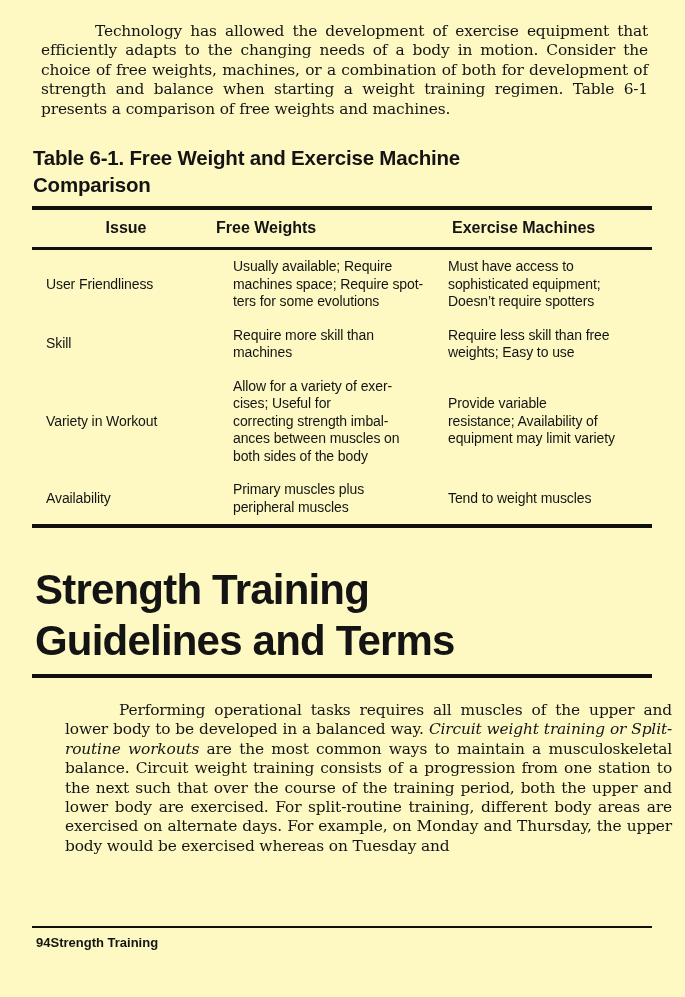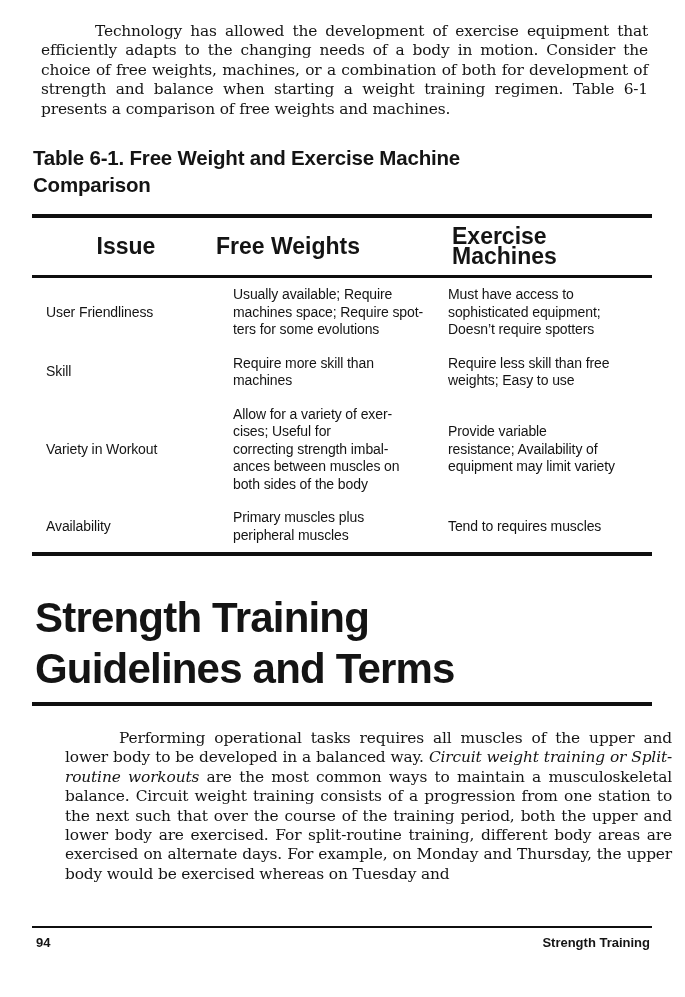--- a/index.html
+++ b/index.html
@@ -5,21 +5,21 @@
   html, body { margin: 0; padding: 0; }
   body {
     background: #e8e8e8;
     font-family: "Liberation Sans", sans-serif;
   }
   .page {
     position: relative;
     width: 685px;
     height: 997px;
     margin: 0 auto;
-    background: #ffffff;
+    background: #fef9c3;
     color: #141414;
     overflow: hidden;
   }
   .content {
     padding: 22px 35px 0 36px; 
   }
 
   
   .para {
     font-family: "DejaVu Serif", "Liberation Serif", serif;
@@ -34,39 +34,39 @@
   .italic-seg { font-style: italic; }
 
   
   .table-title {
     font-family: "Liberation Sans", sans-serif;
     font-weight: bold;
     font-size: 20.5px;
     line-height: 26.5px;
     letter-spacing: -0.2px;
     white-space: pre-line;
-    margin: 26px 0 16px -3px;
+    margin: 26px 0 8px -3px;
   }
 
   
   .rule { background: #0f0f0f; margin-left: -4px; width: 620px; }
   .rule.thick { height: 4px; }
   .rule.mid { height: 3px; }
   .rule.thin { height: 2px; }
 
   
   .trow {
     display: grid;
     grid-template-columns: 180px 232px 202px;
     align-items: center;
   }
   .thead-row { padding: 8px 0 9px 0; }
   .th {
     font-weight: bold;
-    font-size: 23px;
+    font-size: 16px;
     line-height: 20px;
     white-space: pre-line;
   }
   .th.c1 { text-align: center; }
   .th.c3 { padding-left: 4px; }
   .body-row { padding: 8px 0; }
   .td {
     font-size: 14px;
     line-height: 17.5px;
     white-space: pre-line;
@@ -91,21 +91,20 @@
 
   
   .footer {
     position: absolute;
     left: 36px;
     right: 35px;
     top: 926px;
   }
   .footer-row {
     display: flex;
-    justify-content: space-between;
     margin-top: 7px;
     font-weight: bold;
     font-size: 13px;
   }
 </style>
 </head>
 <body>
 
 <div class="page">
   <div class="content">
@@ -156,21 +155,21 @@
 both sides of the body</div>
           <div class="td c3">Provide variable
 resistance; Availability of
 equipment may limit variety</div>
         </div>
 
         <div class="trow body-row">
           <div class="td c1">Availability</div>
           <div class="td c2">Primary muscles plus
 peripheral muscles</div>
-          <div class="td c3">Tend to requires muscles</div>
+          <div class="td c3">Tend to weight muscles</div>
         </div>
 
       </div>
 
       <div class="rule thick"></div>
     </div>
 
     <h1 class="section-heading">Strength Training
 Guidelines and Terms</h1>
 

